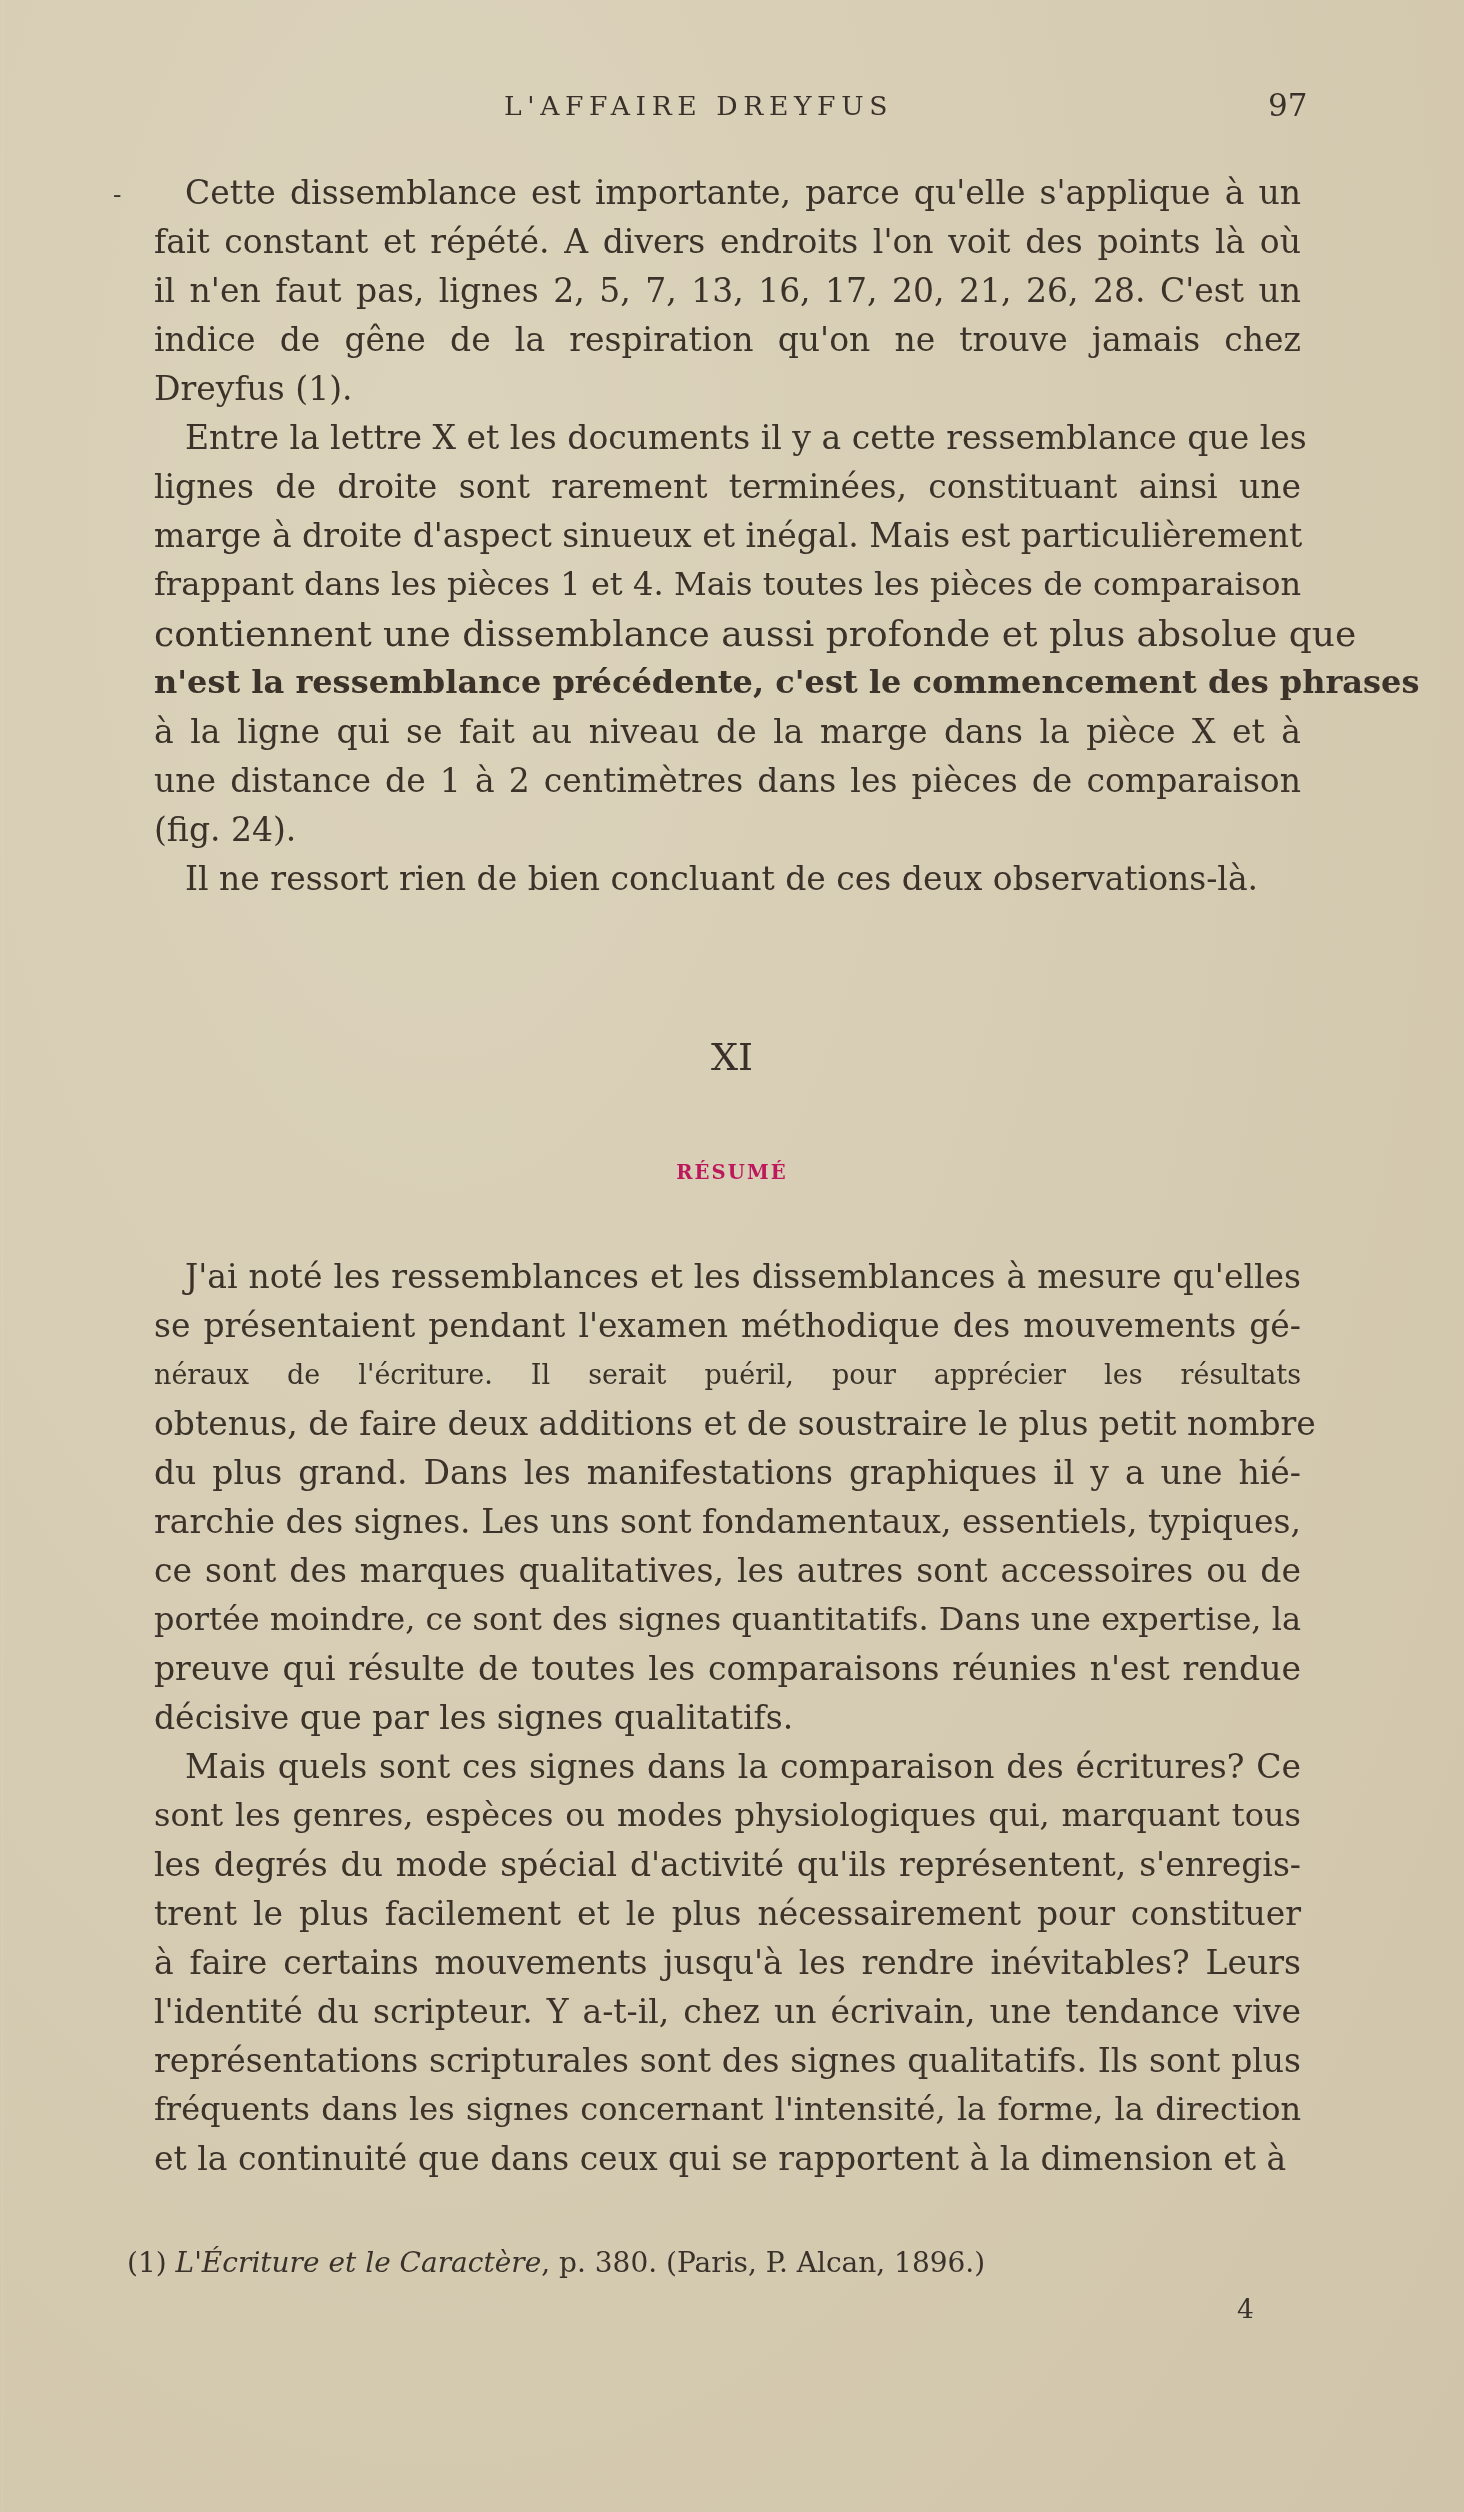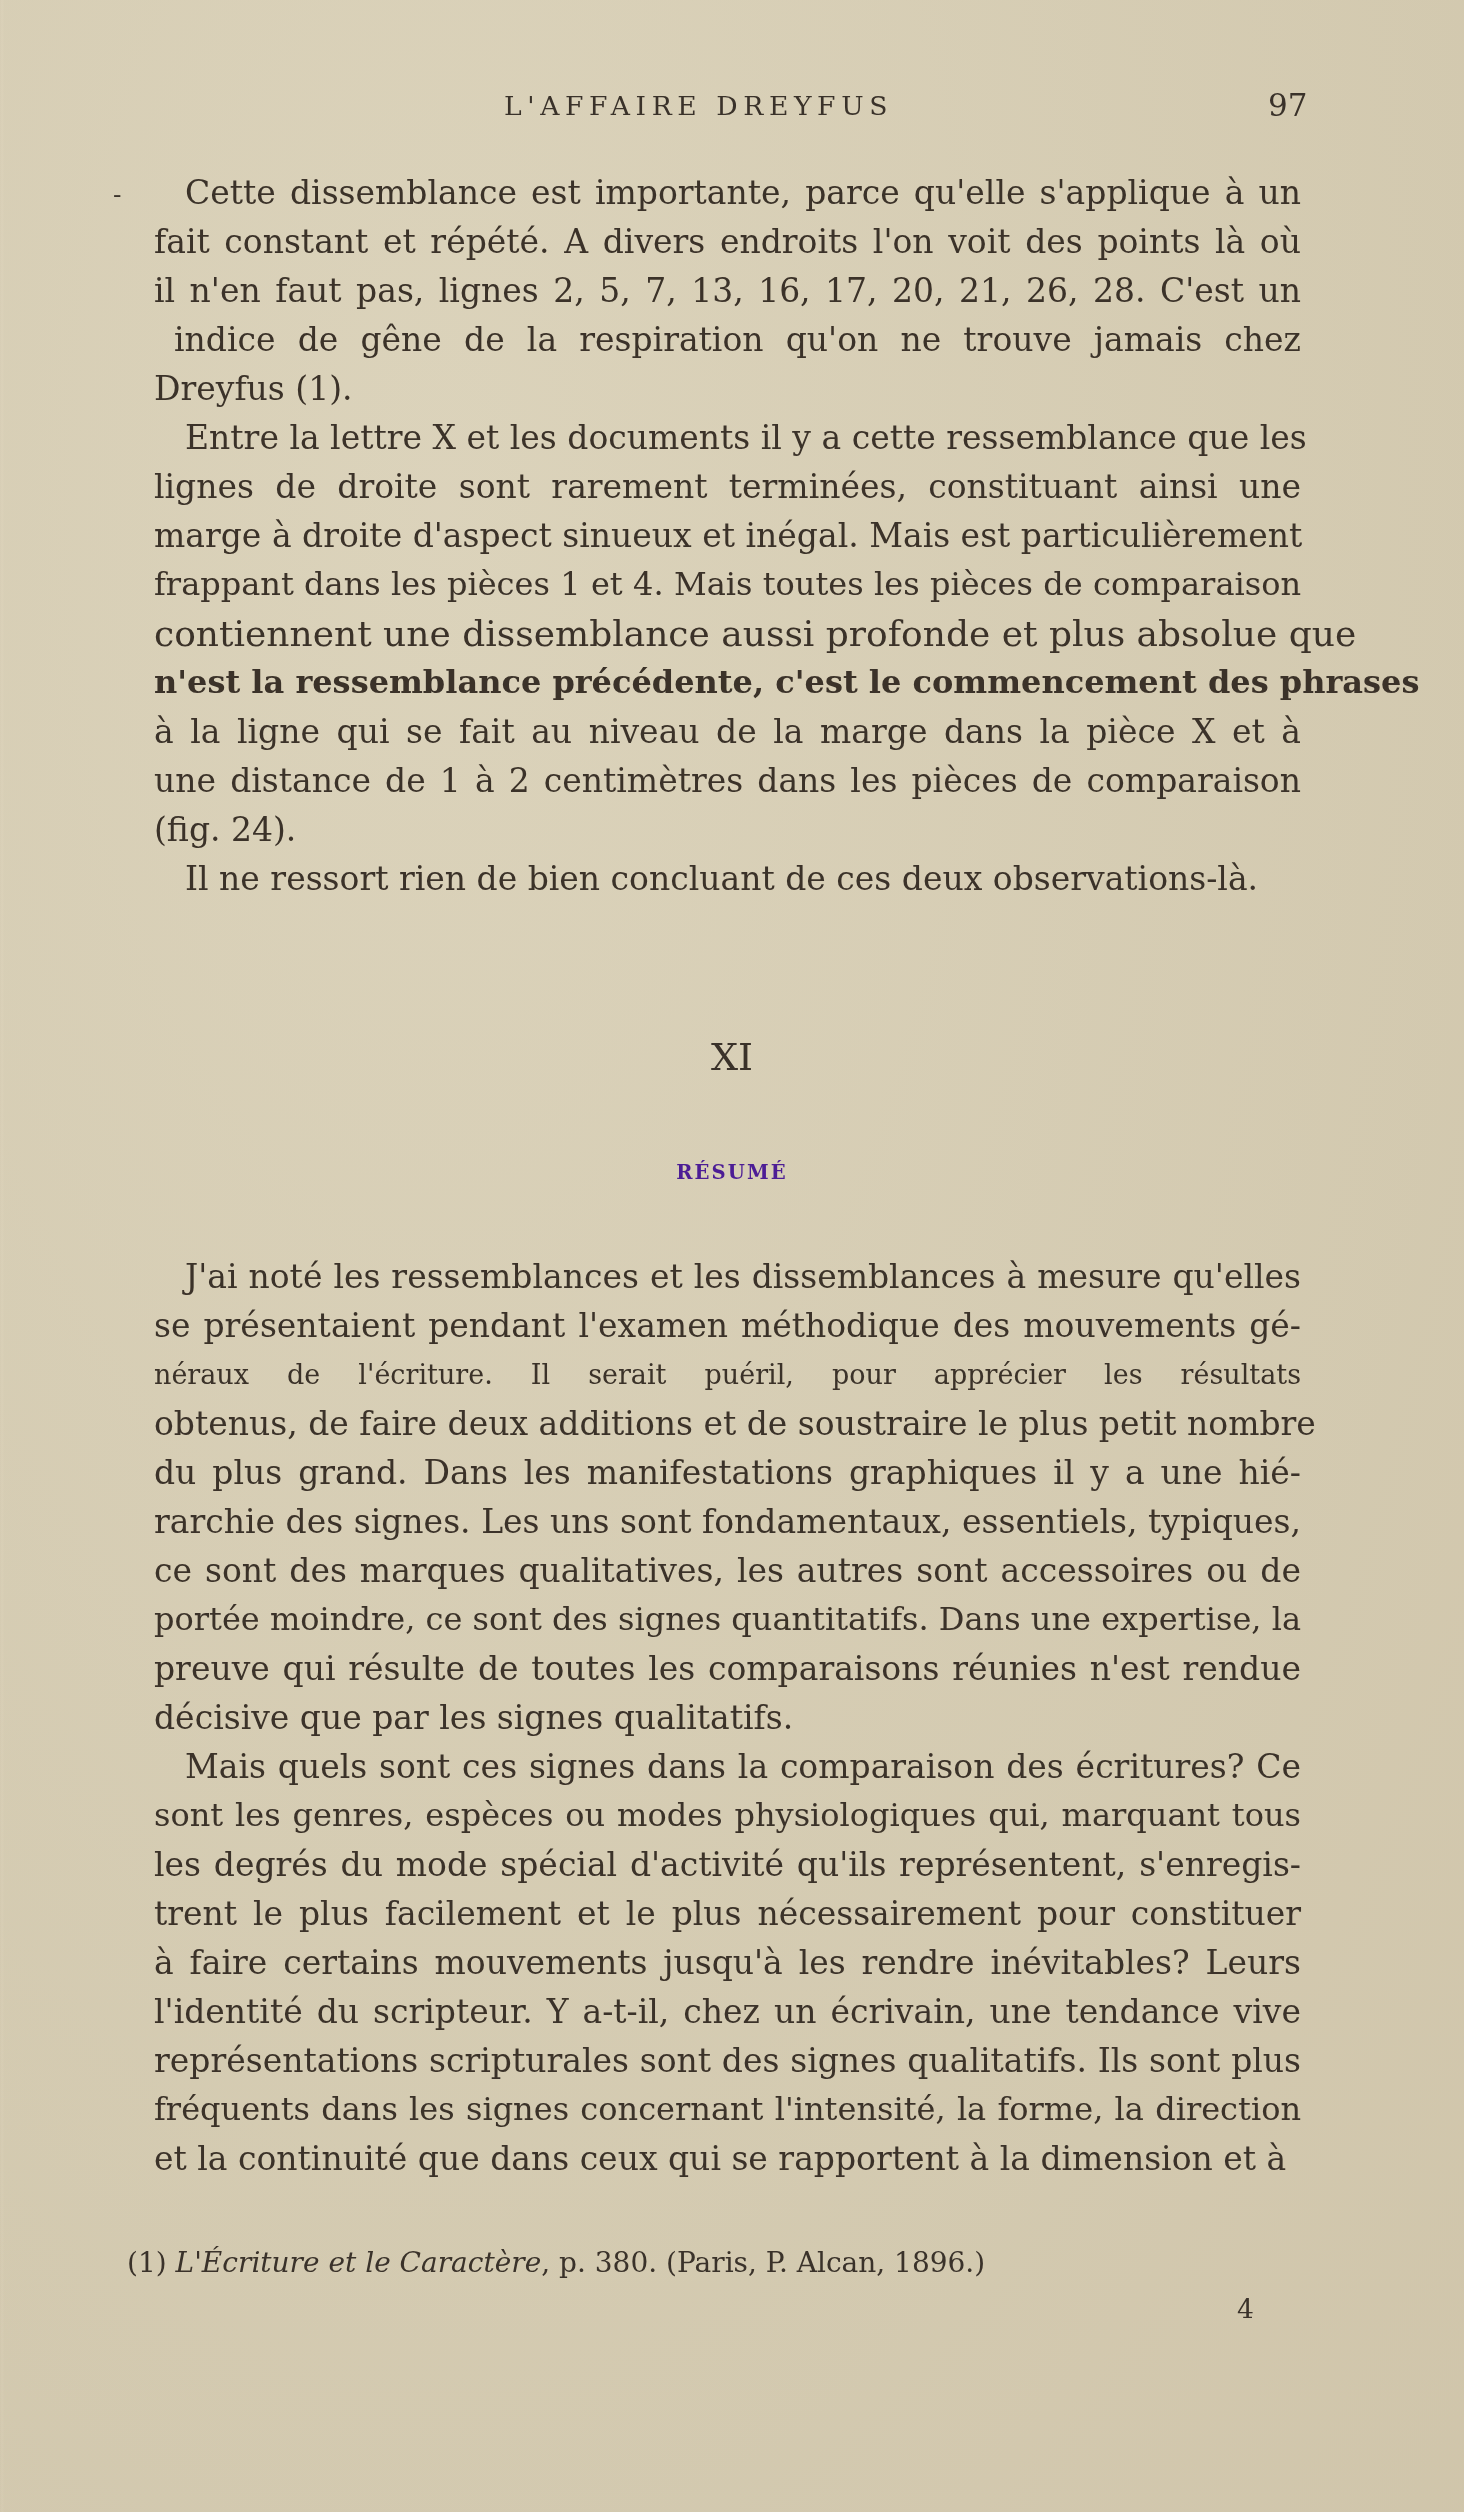--- a/index.html
+++ b/index.html
@@ -82,21 +82,21 @@
   }
   .chapter-title {
     position: absolute;
     top: 1161px;
     left: 0;
     width: 1464px;
     text-align: center;
     font-size: 19.6px;
     letter-spacing: 2.1px;
     font-weight: bold;
-    color: #4c1d95;
+    color: #be185d;
   }
   .footnote {
     position: absolute;
     top: 2246px;
     left: 127px;
     font-size: 28px;
     color: #3a322a;
     white-space: nowrap;
   }
   .footnote em {
@@ -127,21 +127,21 @@
     <span class="page-number">97</span>
   </div>
 
   <span class="stray-mark">-</span>
 
   <div class="body-text sec1" id="sec1">
       <div>
         <span class="line first" style="padding-left: 31px; text-indent: 0px; margin-left: 0px; width: 1147px; box-sizing: border-box; display: block; font-size: 33px;">Cette dissemblance est importante, parce qu'elle s'applique à un</span>
         <span class="line" style="display: block; box-sizing: border-box; font-size: 33px;">fait constant et répété. A divers endroits l'on voit des points là où</span>
         <span class="line" style="display: block; box-sizing: border-box; font-size: 33px;">il n'en faut pas, lignes 2, 5, 7, 13, 16, 17, 20, 21, 26, 28. C'est un</span>
-        <span class="line" style="display: block; box-sizing: border-box; font-size: 33px; margin-left: 20px;">indice de gêne de la respiration qu'on ne trouve jamais chez</span>
+        <span class="line" style="display: block; box-sizing: border-box; font-size: 33px;">indice de gêne de la respiration qu'on ne trouve jamais chez</span>
         <span class="line last" style="display: block; box-sizing: border-box; font-size: 33px;">Dreyfus (1).</span>
       </div>
       <div>
         <span class="line first" style="padding-left: 31px; text-indent: 0px; margin-left: 0px; width: 1147px; box-sizing: border-box; display: block; font-size: 33px;">Entre la lettre X et les documents il y a cette ressemblance que les</span>
         <span class="line" style="display: block; box-sizing: border-box; font-size: 33px;">lignes de droite sont rarement terminées, constituant ainsi une</span>
         <span class="line" style="display: block; box-sizing: border-box; font-size: 33px;">marge à droite d'aspect sinueux et inégal. Mais est particulièrement</span>
         <span class="line" style="display: block; box-sizing: border-box; font-size: 32px;">frappant dans les pièces 1 et 4. Mais toutes les pièces de comparaison</span>
         <span class="line" style="display: block; box-sizing: border-box; font-size: 36px;">contiennent une dissemblance aussi profonde et plus absolue que</span>
         <span class="line" style="display: block; box-sizing: border-box; font-size: 32px; font-weight: bold;">n'est la ressemblance précédente, c'est le commencement des phrases</span>
         <span class="line" style="display: block; box-sizing: border-box; font-size: 33px;">à la ligne qui se fait au niveau de la marge dans la pièce X et à</span>

